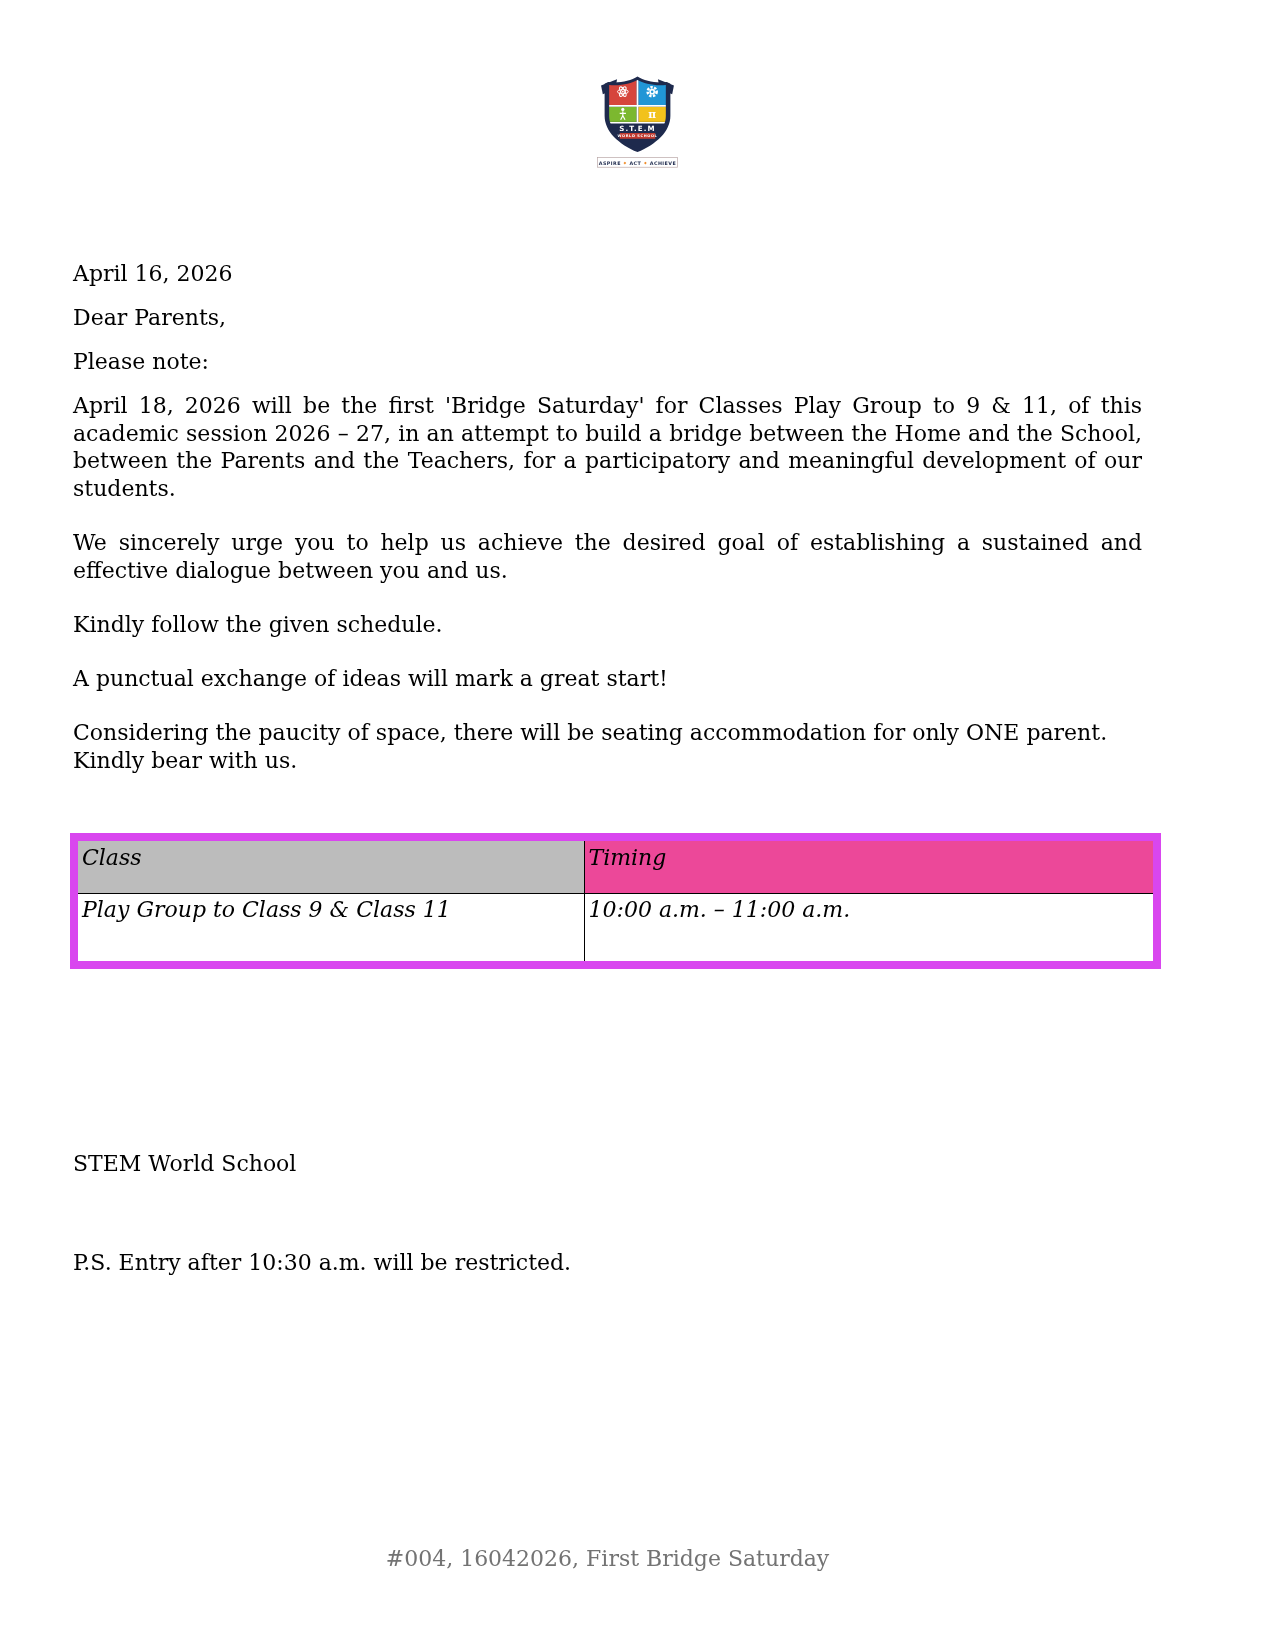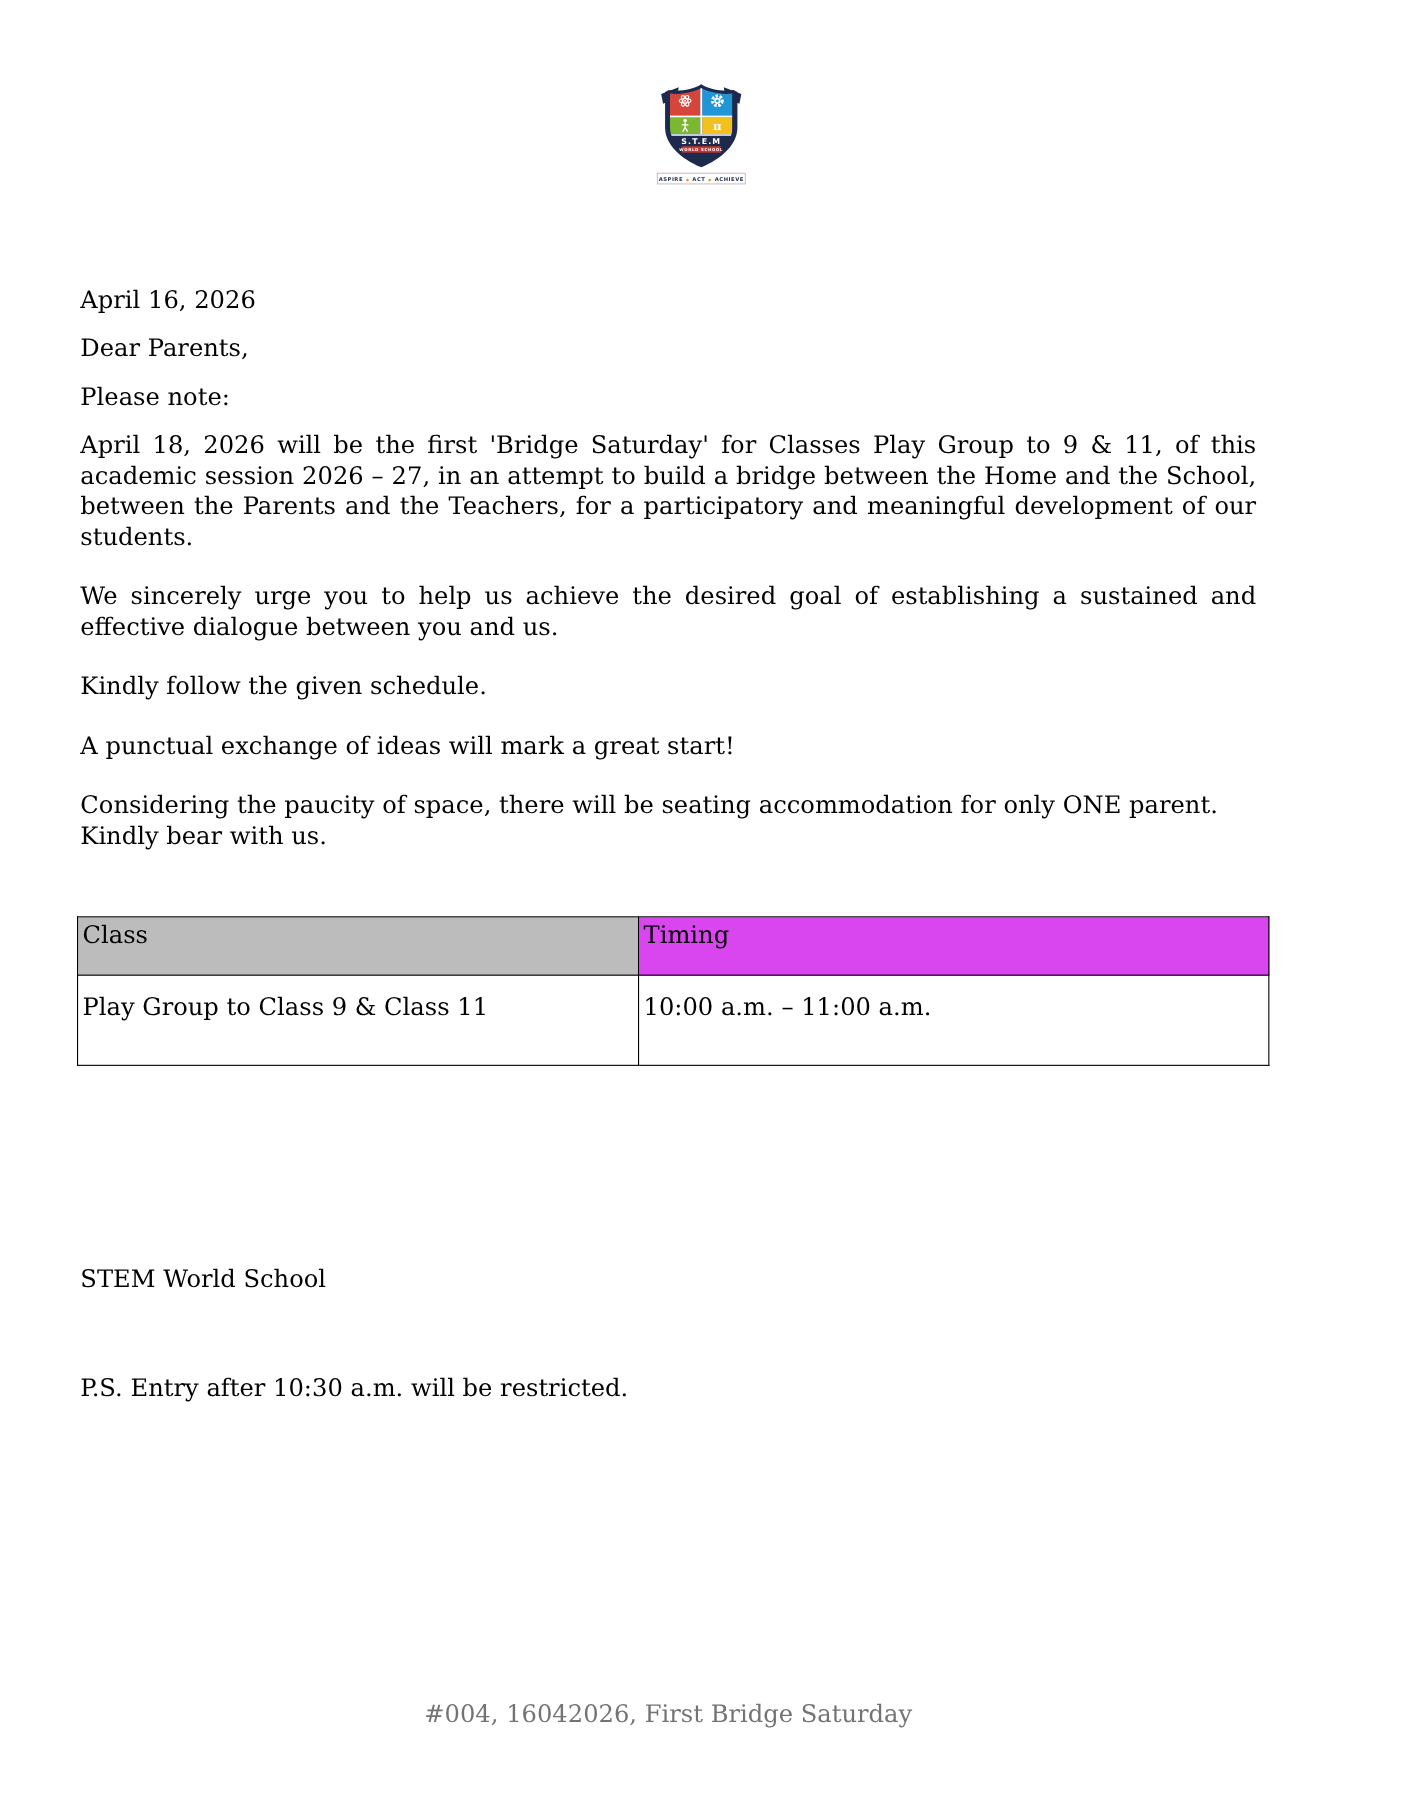--- a/index.html
+++ b/index.html
@@ -17,31 +17,31 @@
   }
   .just{text-align:justify;}
   .logo-wrap{
     position:absolute;top:73px;left:0;width:100%;
     display:flex;justify-content:center;
   }
   table.schedule{
     position:absolute;left:70px;top:833px;
     width:1083px;
     border-collapse:collapse;table-layout:fixed;
-    border:1px solid #d946ef;
-    font-size:22px;line-height:27px;
+    border:8px solid #d946ef;
+    font-size:22px;line-height:27px;font-style:italic;
   }
   table.schedule th, table.schedule td{
     border:1px solid #000;
     text-align:left;vertical-align:top;
     padding:3px 6px 3px 4px;
     font-weight:normal;
   }
   table.schedule th{height:46px;background:#bcbcbc;}
-  table.schedule td{height:62px;padding-top:16px;}
+  table.schedule td{height:62px;padding-top:2px;}
   .dist-date{
     font-weight:bold;font-style:italic;text-decoration:underline;
   }
   .footer-line{
     position:absolute;left:73px;width:1069px;top:1546px;
     text-align:center;font-size:22px;color:#d93025;
   }
 </style>
 </head>
 <body>
@@ -118,21 +118,21 @@
   <div class="abs" style="top:665px">A punctual exchange of ideas will mark a great start!</div>
 
   <table class="schedule">
     <colgroup>
         <col style="width:510px">
         <col style="width:573px">
       </colgroup>
     <tbody>
         <tr>
       <th style="background-color: rgb(188, 188, 188);">Class</th>
-      <th style="background-color: #d946ef; margin-top: 28px;">Timing</th>
+      <th style="background-color: #ec4899; margin-top: 28px;">Timing</th>
     </tr>
     <tr>
       <td>Play Group to Class 9 &amp; Class 11</td>
       <td>10:00 a.m. – 11:00 a.m.</td>
     </tr>
   </tbody>
     </table>
 
 
 

